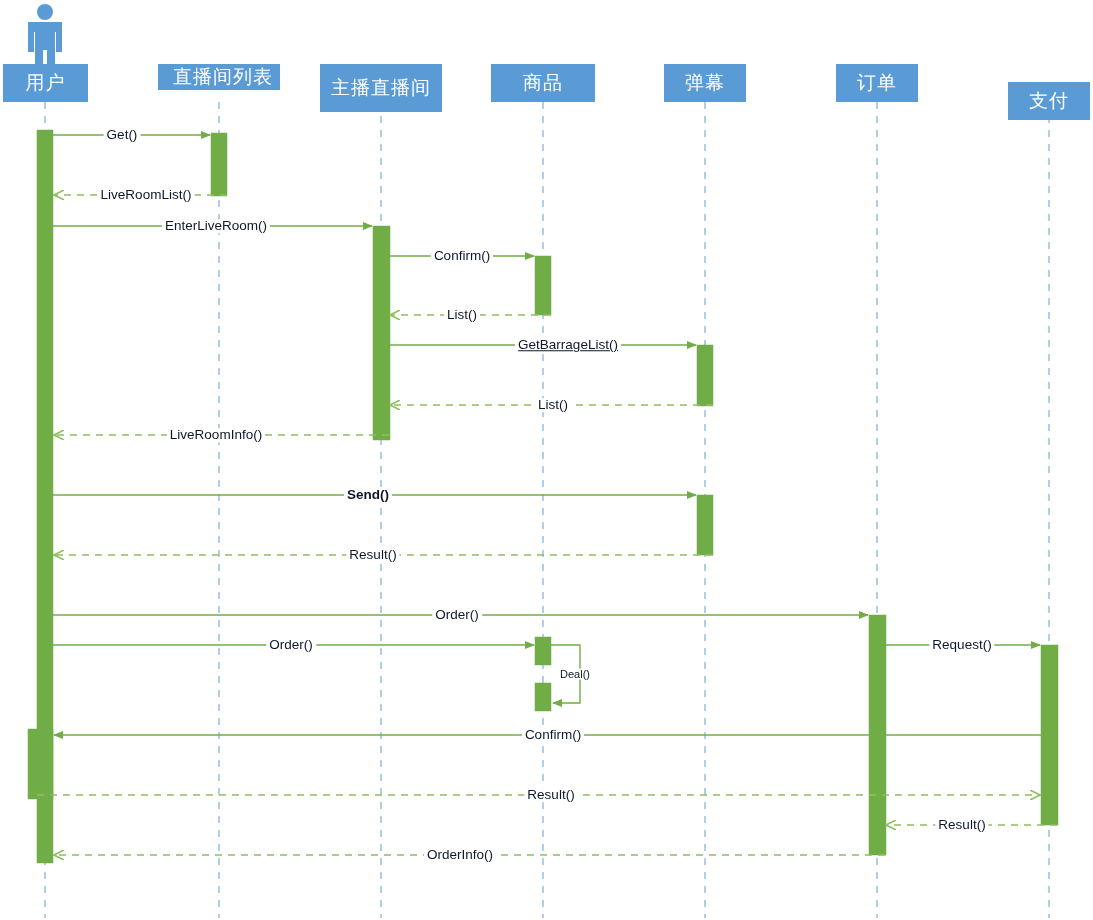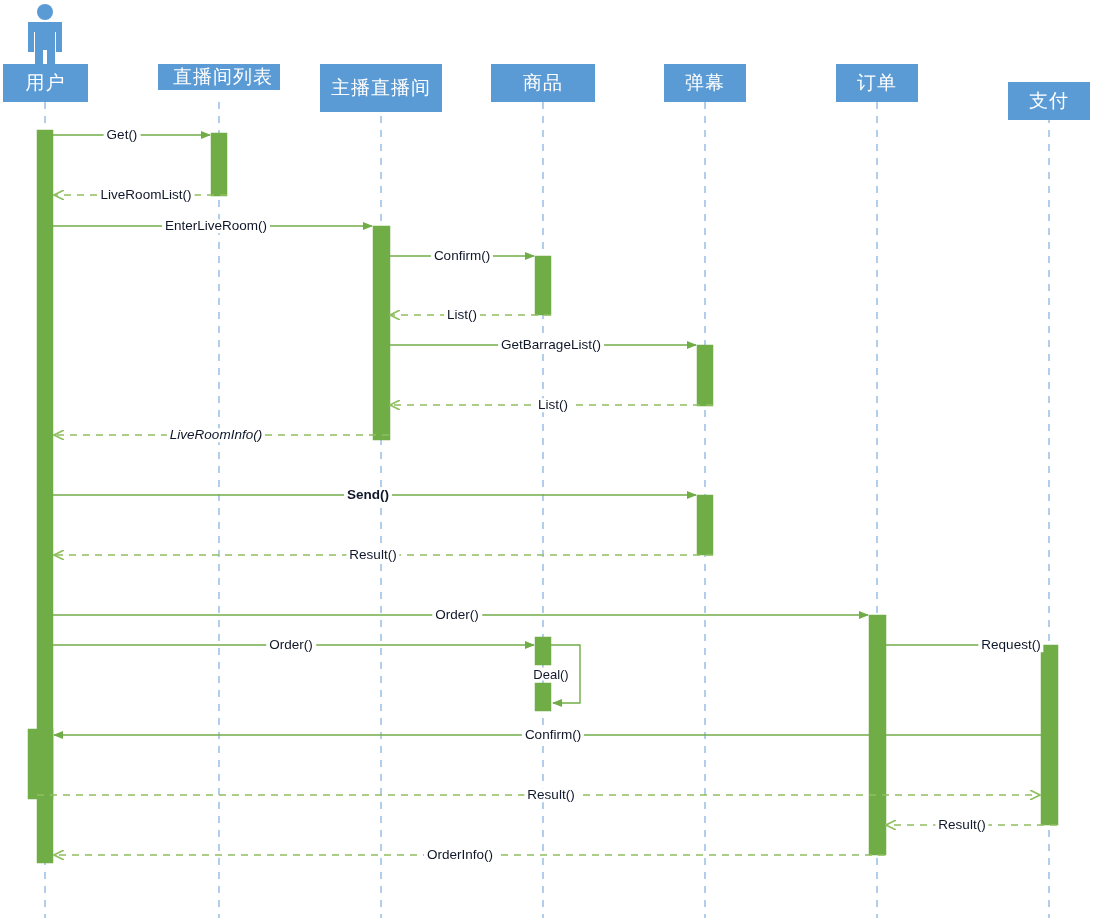--- a/index.html
+++ b/index.html
@@ -45,21 +45,22 @@
     font-size: 13.5px;
     font-family: "Liberation Sans", "DejaVu Sans", sans-serif;
     background: #ffffff;
     padding: 0 3px;
     white-space: nowrap;
     transform: translate(-50%, -50%);
     line-height: 1;
     user-select: none;
   }
   .msg-label.small {
-    font-size: 13px;
+    font-size: 11px;
+    margin-left: 24px;
   }
 </style>
 </head>
 <body>
 
 <div id="diagram-root">
 
   <svg id="diagram-svg" viewBox="0 0 1093 920" xmlns="http://www.w3.org/2000/svg">
     <defs>
       <marker id="arrow-solid-right" markerWidth="10" markerHeight="8" refX="9" refY="4" orient="auto" markerUnits="userSpaceOnUse">
@@ -139,28 +140,28 @@
       <div class="participant-box" style="left: 664px; top: 64px; width: 82px; height: 38px;">弹幕</div>
       <div class="participant-box" style="left: 836px; top: 64px; width: 82px; height: 38px;">订单</div>
       <div class="participant-box" style="left: 1008px; top: 82px; width: 82px; height: 38px;">支付</div>
     </div>
   <div id="label-layer">
       <span class="msg-label" style="left: 122px; top: 135px;">Get()</span>
       <span class="msg-label" style="left: 130px; top: 195px; margin-left: 16px;">LiveRoomList()</span>
       <span class="msg-label" style="left: 216px; top: 226px;">EnterLiveRoom()</span>
       <span class="msg-label" style="left: 462px; top: 256px;">Confirm()</span>
       <span class="msg-label" style="left: 462px; top: 315px;">List()</span>
-      <span class="msg-label" style="left: 551px; top: 345px;">GetBarrageList()</span>
+      <span class="msg-label" style="left: 568px; top: 345px; text-decoration: underline;">GetBarrageList()</span>
       <span class="msg-label" style="left: 553px; top: 405px;">List()</span>
-      <span class="msg-label" style="left: 216px; top: 435px; font-style: italic;">LiveRoomInfo()</span>
+      <span class="msg-label" style="left: 216px; top: 435px;">LiveRoomInfo()</span>
       <span class="msg-label" style="left: 368px; top: 495px; font-weight: bold;">Send()</span>
       <span class="msg-label" style="left: 373px; top: 555px;">Result()</span>
       <span class="msg-label" style="left: 457px; top: 615px;">Order()</span>
       <span class="msg-label" style="left: 291px; top: 645px;">Order()</span>
-      <span class="msg-label" style="left: 1011px; top: 645px;">Request()</span>
+      <span class="msg-label" style="left: 962px; top: 645px;">Request()</span>
       <span class="msg-label" style="left: 553px; top: 735px;">Confirm()</span>
       <span class="msg-label" style="left: 551px; top: 795px;">Result()</span>
       <span class="msg-label" style="left: 962px; top: 825px;">Result()</span>
       <span class="msg-label" style="left: 460px; top: 855px;">OrderInfo()</span>
       <span class="msg-label small" style="left: 551px; top: 674px;">Deal()</span>
     </div>
 
 </div>
 
 </body></html>

